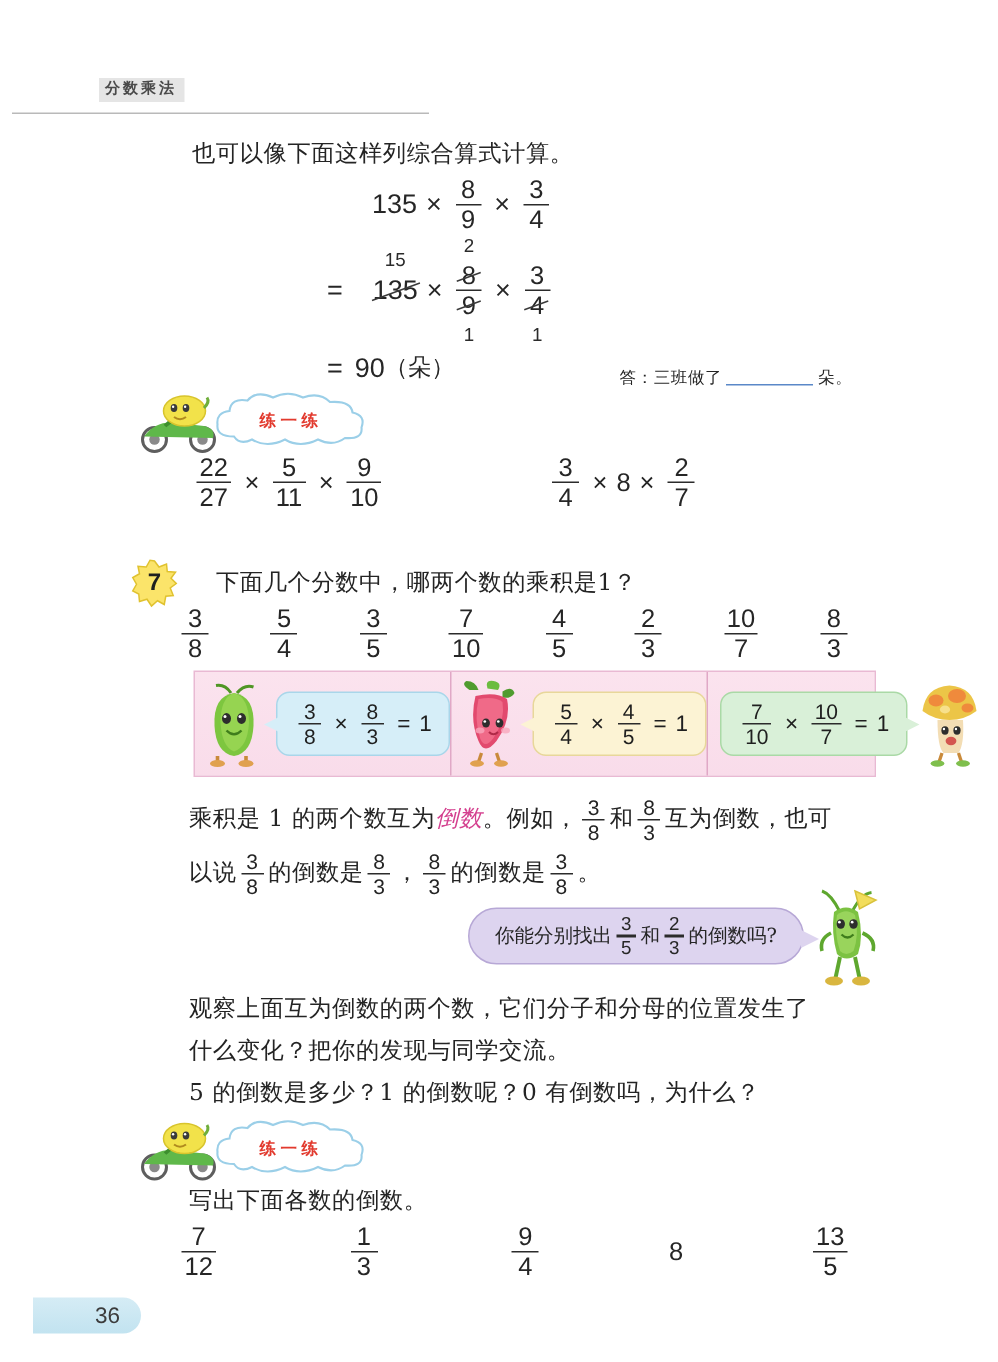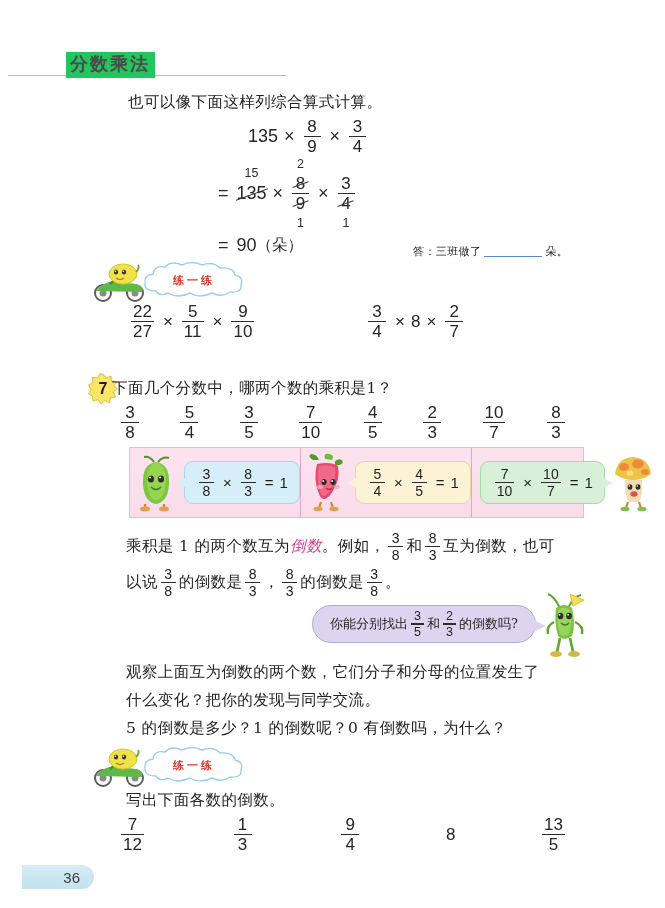--- a/index.html
+++ b/index.html
@@ -17,23 +17,23 @@
 
   
   .runhead { position: absolute; left: 0; top: 52px; width: 290px; height: 26px; }
   .runhead-rule {
     position: absolute; left: 8px; top: 23px; width: 278px; height: 1px;
     background: #b9b9b9;
   }
   .runhead-title {
     position: absolute; left: 66px; top: 0px;
     font-family: "DejaVu Serif", serif;
-    font-size: 18px; font-weight: 700; letter-spacing: 2px;
+    font-size: 10px; font-weight: 700; letter-spacing: 2px;
     color: #4a4a4a;
-    background: #22c55e; padding: 0 5px 2px 4px;
+    background: #e5e5e5; padding: 0 5px 2px 4px;
   }
 
   
   .para {
     position: absolute;
     font-family: "DejaVu Serif", serif;
     font-size: 15.5px;
     letter-spacing: 0.4px;
     color: #242424;
     white-space: nowrap;
@@ -65,21 +65,21 @@
   
   #expr-line1 { left: 248px; top: 118px; font-size: 18px; }
   #expr-line1 .frac { font-size: 17px; }
   #expr-line1 .frac .bar { min-width: 17px; }
 
   #expr-line2 { left: 218px; top: 175px; font-size: 18px; }
   #expr-line2 .frac { font-size: 17px; }
   #expr-line2 .frac .bar { min-width: 17px; }
 
   
-  .cancel-wrap { position: relative; display: inline-flex; align-items: flex-end; }
+  .cancel-wrap { position: relative; display: inline-flex; align-items: flex-end; margin-left: 12px; }
   .struck { position: relative; }
   .struck::after {
     content: ""; position: absolute;
     left: -2px; right: -2px; top: 50%;
     height: 1.1px; background: #3a3a3a;
     transform: rotate(-20deg);
   }
   .above {
     position: absolute; left: 50%; transform: translateX(-50%);
     top: -17px; font-size: 12.5px; color: #2b2b2b;
@@ -355,21 +355,21 @@
 
   <div class="ex-badge" style="left:88px; top:373px;">
     <svg viewBox="0 0 30 32" width="30" height="32">
       <path d="M15 1 L18 5 L23 3 L23.5 8 L29 8.5 L26 12.5 L29.5 16 L25.5 19 L27.5 24
                L22.5 24.5 L21.5 30 L17 27.5 L13 31 L10 26.5 L5 28 L4.5 23 L0.5 21
                L3 16.5 L0.5 12 L5 9.5 L4 4.5 L9.5 5 L12 0.5 Z" fill="#fbe46a" stroke="#e0c22f" stroke-width="1"></path>
     </svg>
     <div class="ex-badge-num">7</div>
   </div>
 
-  <div class="para" style="left:112px; top:378px;">下面几个分数中，哪两个数的乘积是1？</div>
+  <div class="para" style="left:144px; top:378px;">下面几个分数中，哪两个数的乘积是1？</div>
 
   <div class="frac-strip" id="ex7-fractions" style="left:118px; top:404px; width:450px; justify-content:space-between;">
     <span class="cell">
       <span class="frac">
         <span class="num">3</span>
         <span class="bar"></span>
         <span class="den">8</span>
       </span>
     </span>
     <span class="cell">

